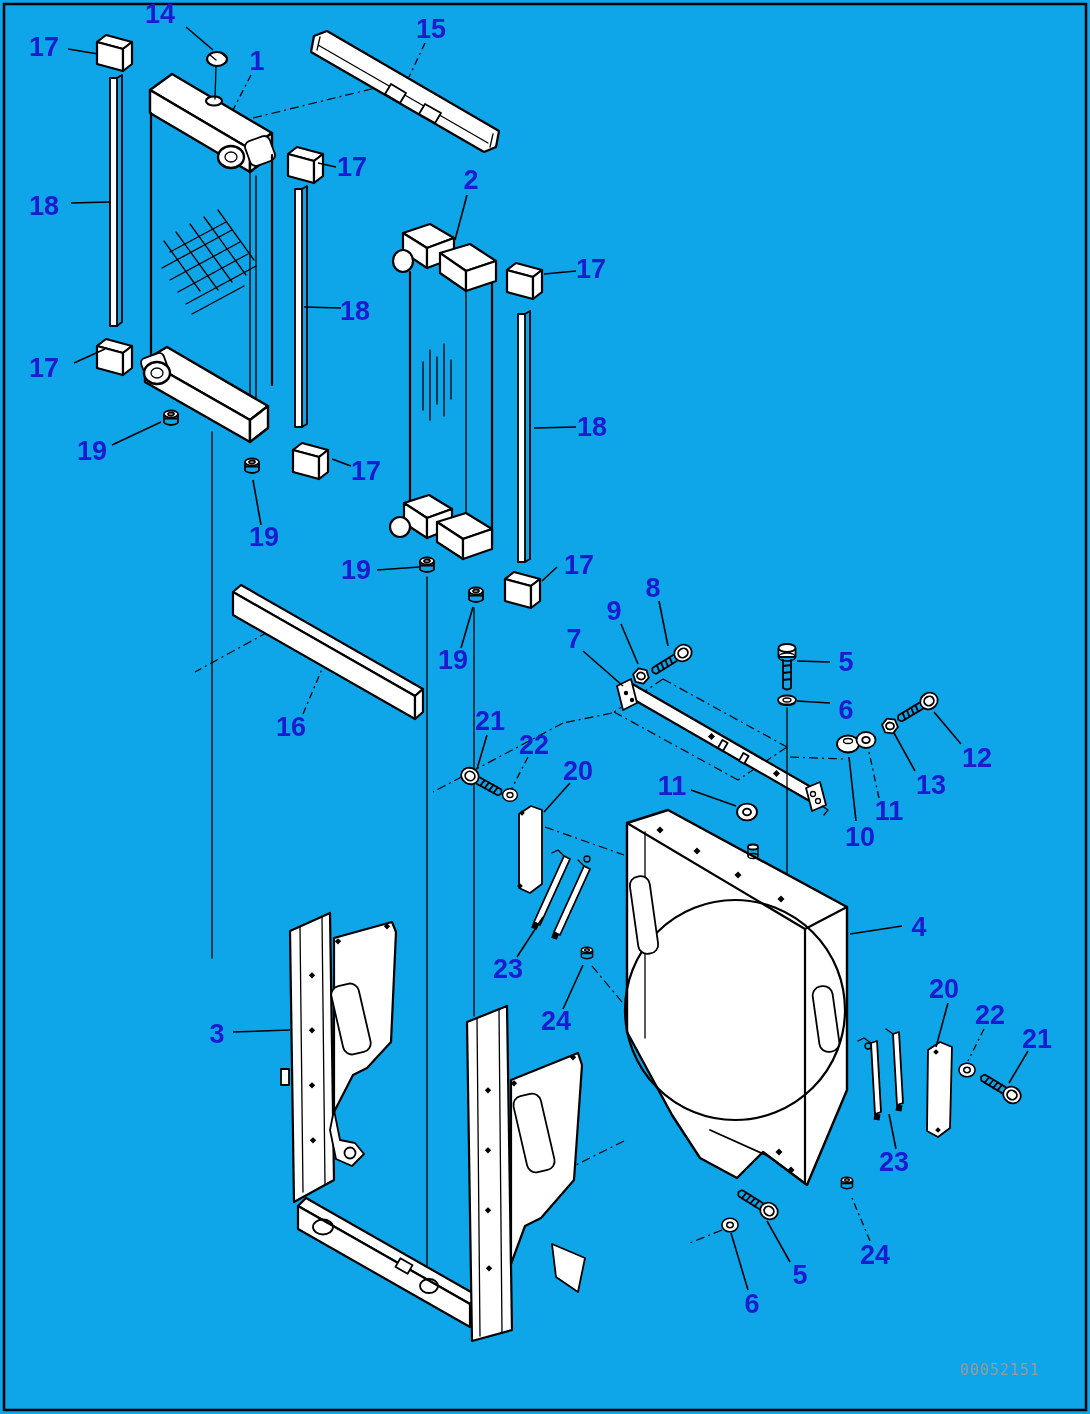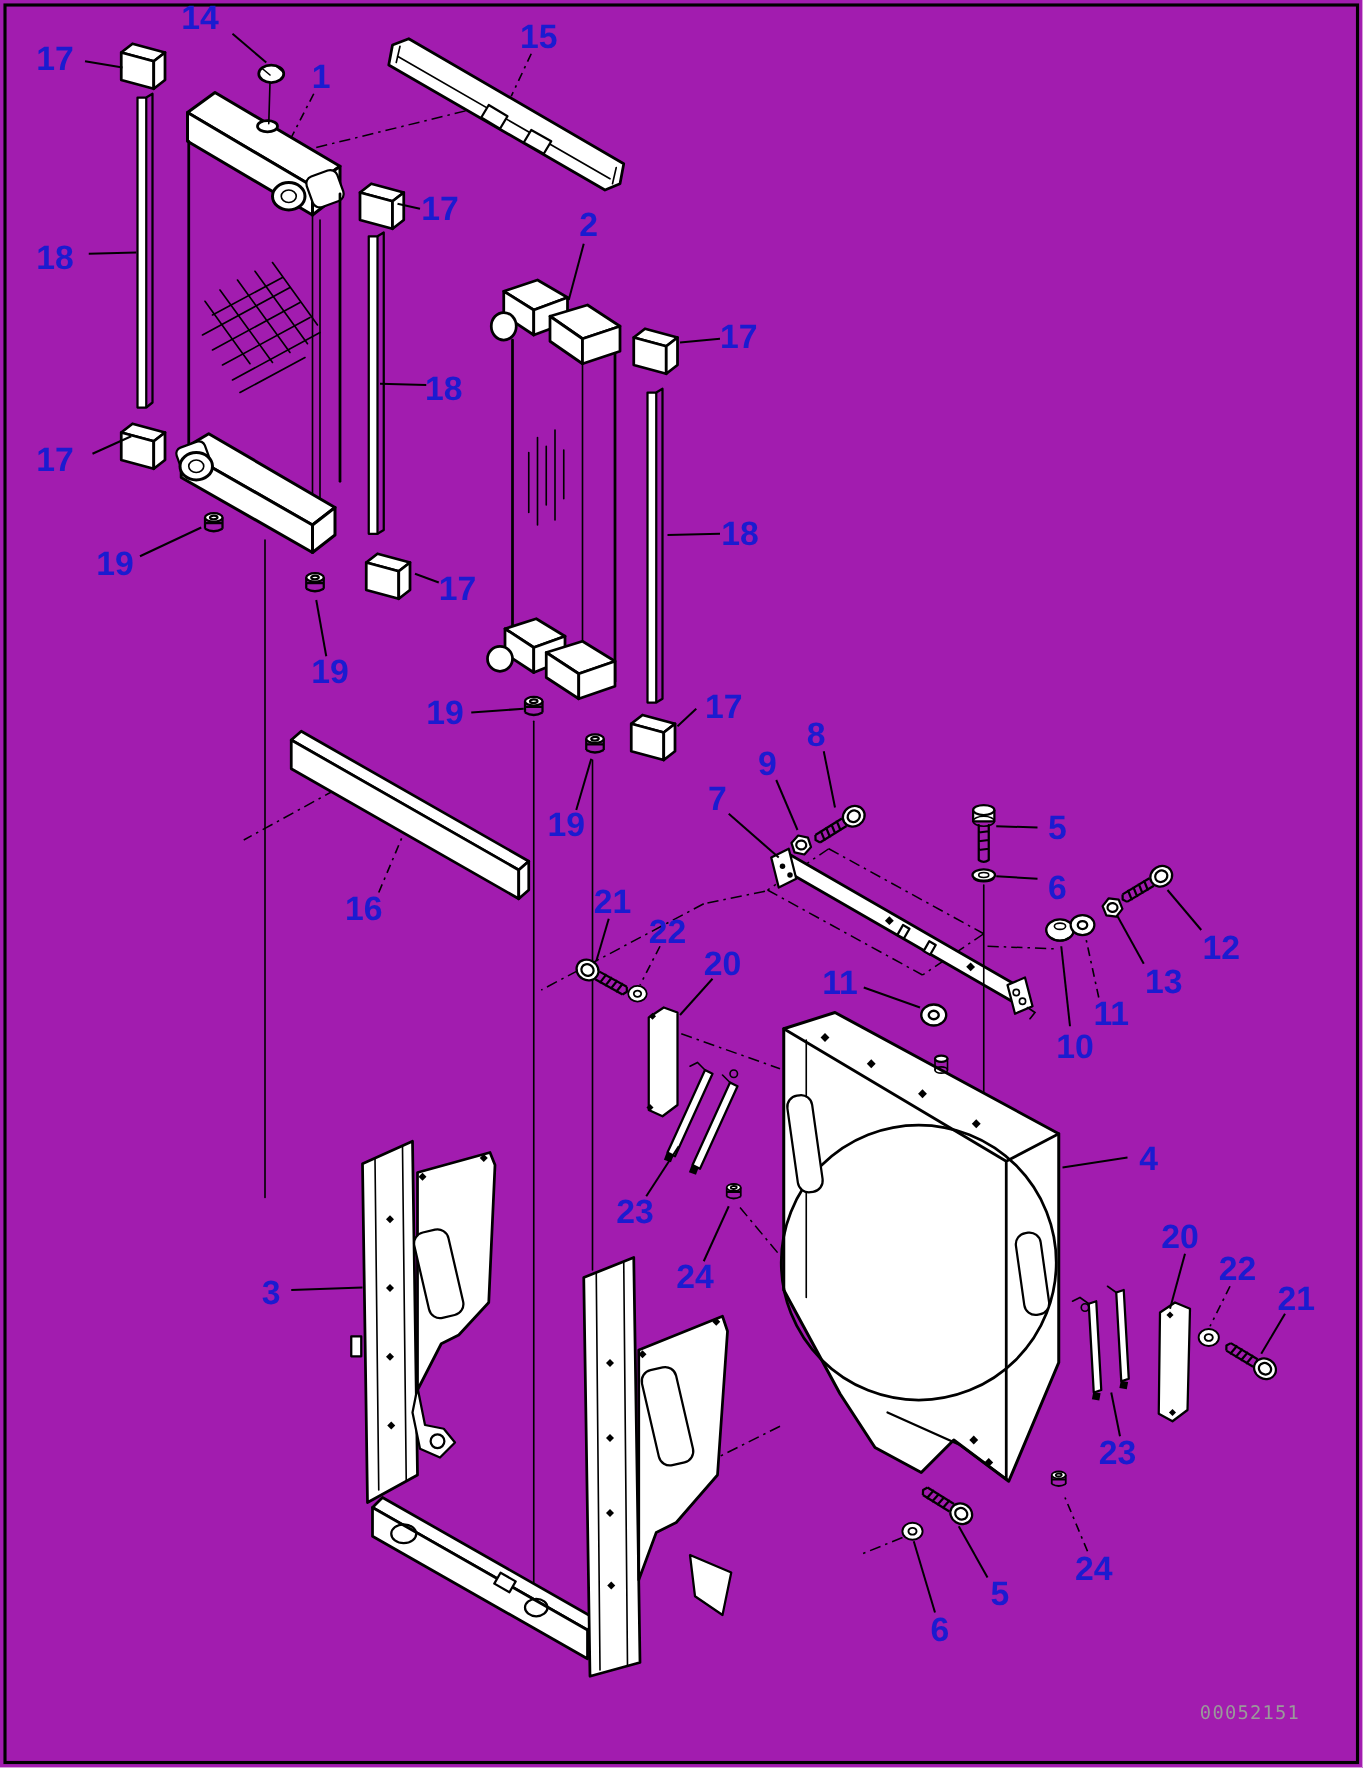--- a/index.html
+++ b/index.html
@@ -1,16 +1,16 @@
 <!DOCTYPE html>
 <html><head>
 <meta charset="utf-8">
 <style>
   html,body{margin:0;padding:0;background:#fff;}
-  .page{position:relative;width:1090px;height:1414px;background:#a21caf;overflow:hidden;
+  .page{position:relative;width:1090px;height:1414px;background:#0ea5e9;overflow:hidden;
         font-family:"Liberation Sans",sans-serif;}
   svg{position:absolute;left:0;top:0;}
   .ol{stroke:#000;fill:none;stroke-width:2.2;stroke-linejoin:round;stroke-linecap:round;}
   .olw{stroke:#000;fill:#fff;stroke-width:2.2;stroke-linejoin:round;stroke-linecap:round;}
   .olw-th{stroke:#000;fill:#fff;stroke-width:2.4;stroke-linejoin:round;}
   .thin{stroke:#000;fill:none;stroke-width:1.3;stroke-linecap:round;}
   .med{stroke:#000;fill:none;stroke-width:1.8;stroke-linecap:round;}
   .medw{stroke:#000;fill:#fff;stroke-width:1.8;stroke-linejoin:round;}
   .dash{stroke:#000;fill:none;stroke-width:1.2;stroke-dasharray:9 4 2 4;}
   .leadln{stroke:#000;stroke-width:1.6;fill:none;}

